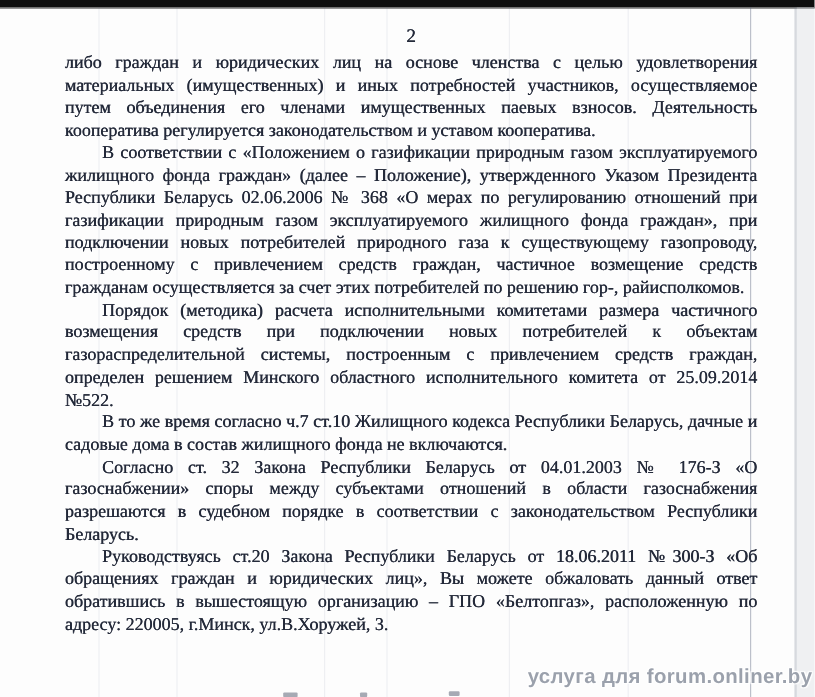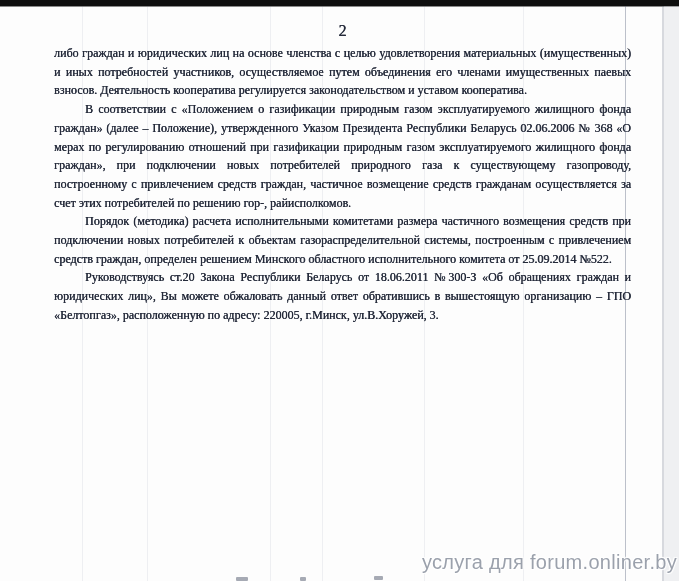--- a/index.html
+++ b/index.html
@@ -27,31 +27,31 @@
   .outer-line{position:absolute;top:6px;bottom:0;width:2px;left:662px;background:rgba(120,126,142,0.28);}
   .outer-strip{position:absolute;top:6px;bottom:0;left:664px;width:15px;background:rgba(208,211,218,0.30);}
   .page-number{
     position:absolute;left:54px;top:22px;width:577px;
     text-align:center;
     font-size:16px;color:#242a3a;
     text-shadow:0.3px 0 0 currentColor;
   }
   .doc{
     position:absolute;left:54px;top:44px;width:577px;
-    font-size:12px;line-height:18.7px;
+    font-size:15px;line-height:18.7px;
     color:#242a3a;
     text-align:justify;
     text-shadow:0.3px 0 0 currentColor;
   }
   .doc p{margin:0;padding:0;text-indent:31px;}
   .doc p.first{text-indent:0;}
   .watermark{
     position:absolute;right:2px;bottom:7px;
     font-family:"Liberation Sans","DejaVu Sans",sans-serif;
-    font-weight:normal;font-size:20px;letter-spacing:0.3px;
+    font-weight:bold;font-size:17px;letter-spacing:0.3px;
     color:rgba(150,156,168,0.95);
     text-shadow:-1px -1px 1px #ffffff,1px -1px 1px #ffffff,-1px 1px 1px #ffffff,1px 1px 1px rgba(255,255,255,0.9),0 0 2px rgba(255,255,255,0.8);
     white-space:nowrap;
     margin-top:48px;
   }
   
   .cutoff{position:absolute;height:4px;background:rgba(60,68,92,0.45);border-radius:1px;}
   .cutoff.c1{left:236px;bottom:0;width:12px;}
   .cutoff.c2{left:374px;bottom:1px;width:9px;}
   .cutoff.c3{left:300px;bottom:0;width:6px;}
@@ -72,20 +72,22 @@
   <div class="edge-line"></div>
   <div class="outer-line"></div>
   <div class="outer-strip"></div>
 
   <div class="page-number">2</div>
 
   <div class="doc">
     <p class="first">либо граждан и юридических лиц на основе членства с целью удовлетворения материальных (имущественных) и иных потребностей участников, осуществляемое путем объединения его членами имущественных паевых взносов. Деятельность кооператива регулируется законодательством и уставом кооператива.</p>
     <p>В соответствии с «Положением о газификации природным газом эксплуатируемого жилищного фонда граждан» (далее – Положение), утвержденного Указом Президента Республики Беларусь 02.06.2006 № 368 «О мерах по регулированию отношений при газификации природным газом эксплуатируемого жилищного фонда граждан», при подключении новых потребителей природного газа к существующему газопроводу, построенному с привлечением средств граждан, частичное возмещение средств гражданам осуществляется за счет этих потребителей по решению гор-, райисполкомов.</p>
     <p>Порядок (методика) расчета исполнительными комитетами размера частичного возмещения средств при подключении новых потребителей к объектам газораспределительной системы, построенным с привлечением средств граждан, определен  решением Минского областного исполнительного комитета от 25.09.2014 №522.</p>
+    <p>В то же время согласно ч.7 ст.10 Жилищного кодекса Республики Беларусь, дачные и садовые дома в состав жилищного фонда не включаются.</p>
+    <p>Согласно ст. 32 Закона Республики Беларусь от 04.01.2003 № 176-З «О газоснабжении» споры между субъектами отношений в области газоснабжения разрешаются в судебном порядке в соответствии с законодательством Республики Беларусь.</p>
     <p>Руководствуясь ст.20 Закона Республики Беларусь от 18.06.2011 №300-З «Об обращениях граждан и юридических лиц», Вы можете обжаловать данный ответ обратившись в вышестоящую организацию – ГПО «Белтопгаз», расположенную по адресу: 220005, г.Минск, ул.В.Хоружей, 3.</p>
   </div>
 
   <div class="cutoff c1"></div>
   <div class="cutoff c3"></div>
   <div class="cutoff c2"></div>
 
   <div class="watermark">услуга для forum.onliner.by</div>
 
 </div>

